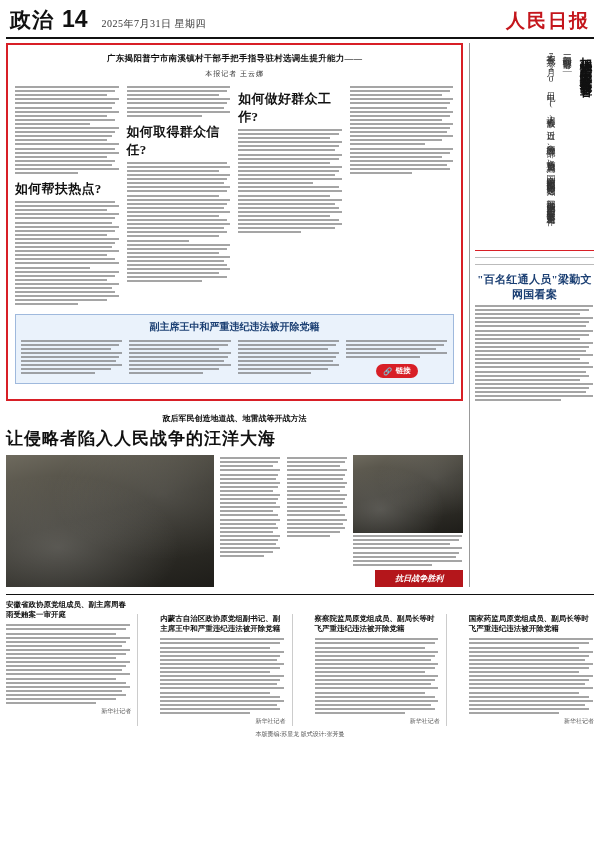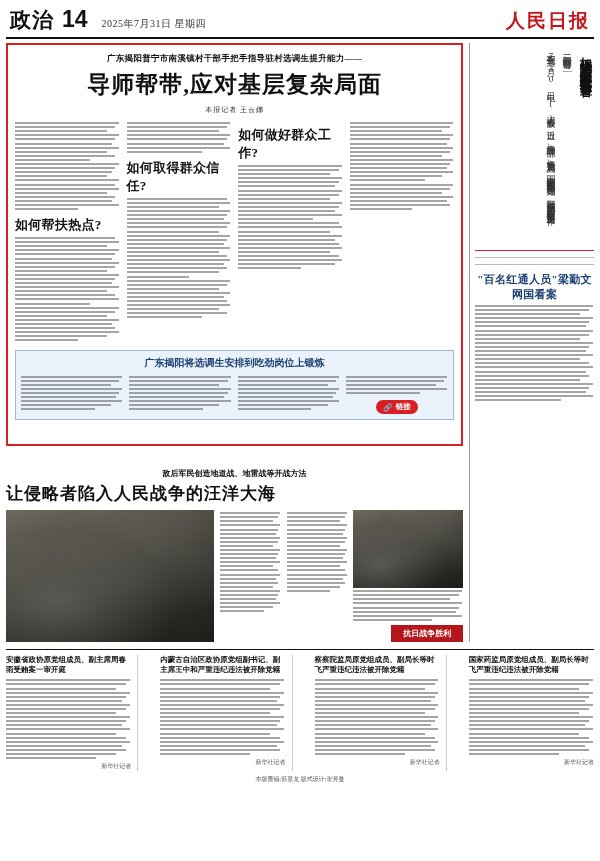--- a/index.html
+++ b/index.html
@@ -29,21 +29,21 @@
   }
 
   
   .grid{display:flex;gap:6px;margin-top:4px;}
   .col-main{width:462px;}
   .col-right{width:120px;border-left:1px solid #999;padding-left:5px;}
 
   
   .hero{
     border:2px solid #d81f26;
-    padding:6px 7px 24px 7px;
+    padding:6px 7px 15px 7px;
     position:relative;
   }
   .hero-kicker{
     font-size:8.5px;font-weight:700;text-align:center;margin:2px 0 4px 0;letter-spacing:.3px;
   }
   .hero-title{
     font-size:23px;font-weight:700;text-align:center;letter-spacing:1px;
     margin:2px 0 5px 0;
   }
   .hero-byline{
@@ -81,39 +81,39 @@
   }
   .hero-box-body{display:flex;gap:6px;}
   .link-btn{
     display:inline-flex;align-items:center;gap:3px;
     background:#d81f26;color:#fff;font-size:7.5px;font-weight:700;
     padding:2px 7px;border-radius:9px;margin:4px auto 0 auto;
   }
   .link-wrap{display:flex;justify-content:center;}
 
   
-  .feature{margin-top:22px;}
+  .feature{margin-top:12px;}
   .feature-kicker{font-size:8px;text-align:center;font-weight:700;margin-bottom:3px;}
   .feature-title{font-size:17px;font-weight:700;letter-spacing:1px;margin-bottom:5px;}
   .feature-body{display:flex;gap:6px;}
   .photo{
     background:linear-gradient(165deg,#6e6a5e 0%,#3c3a33 45%,#1e1d19 100%);
     position:relative;overflow:hidden;
   }
   .photo::after{
     content:"";position:absolute;inset:0;
     background:
       radial-gradient(ellipse at 25% 70%, rgba(255,255,255,.18), transparent 55%),
       radial-gradient(ellipse at 75% 30%, rgba(255,255,255,.10), transparent 50%);
   }
   .photo-big{width:208px;height:132px;}
   .photo-sm{width:110px;height:78px;}
   .stamp{
     background:#b4161b;color:#fff;font-size:8px;font-weight:700;
-    padding:3px 12px;display:inline-block;
+    padding:3px 20px;display:inline-block;font-style:italic;
   }
   .stamp-row{display:flex;align-items:center;gap:4px;margin-top:4px;justify-content:flex-end;}
 
   
   .rr-vert{
     writing-mode:vertical-rl;text-orientation:upright;
     font-size:12.5px;font-weight:700;letter-spacing:2px;line-height:1.35;
     height:190px;
   }
   .rr-vert.small{font-size:9px;letter-spacing:1px;font-weight:400;height:190px;color:#333;}
@@ -125,21 +125,21 @@
   .rr-sub{font-size:6.5px;text-align:center;color:#444;margin-bottom:4px;}
   .rr-rule{height:1px;background:#bbb;margin:6px 0;}
   .rr-rule.red{background:#d81f26;height:1px;}
 
   
   .bottom{
     margin-top:7px;border-top:1px solid #111;padding-top:5px;
     display:flex;gap:6px;
   }
   .bcol{flex:1;}
-  .bcol + .bcol{border-left:1px solid #ccc;padding-left:22px;}
+  .bcol + .bcol{border-left:1px solid #ccc;padding-left:22px;margin-top:14px;}
   .bhead{font-size:7.5px;font-weight:700;line-height:1.35;margin-bottom:4px;}
   .byline{font-size:6px;color:#555;text-align:right;margin-top:3px;}
   .credit{font-size:6px;color:#555;text-align:center;margin-top:4px;}
 </style>
 </head>
 <body>
 
 <div class="page">
 
   <div class="masthead">
@@ -150,21 +150,20 @@
     </div>
     <div class="mh-logo">人民日报</div>
   </div>
 
   <div class="grid">
 
     <div class="col-main">
 
       <div class="hero">
         <div class="hero-kicker">广东揭阳普宁市南溪镇村干部手把手指导驻村选调生提升能力——</div>
-        <div class="hero-title">导师帮带,应对基层复杂局面</div>
         <div class="hero-byline">本报记者  王云娜</div>
 
 
         <div class="hero-cols">
 
           <div class="hcol">
             <div class="tx dense">
               <i class="s2"></i>
                 <i class="s1"></i>
                 <i class="s3"></i>
@@ -330,21 +329,21 @@
                 <i class="s2"></i>
                 <i class="s5"></i>
               <i class="s1"></i>
                 <i class="s6"></i>
             </div>
           </div>
 
         </div>
 
         <div class="hero-box">
-          <div class="hero-box-title">广东揭阳将选调生安排到吃劲岗位上锻炼</div>
+          <div class="hero-box-title">副主席王中和严重违纪违法被开除党籍</div>
           <div class="hero-box-body">
             <div class="hcol tx dense">
               <i class="s2"></i>
                 <i class="s1"></i>
                 <i class="s3"></i>
                 <i class="s2"></i>
                 <i class="s1"></i>
               <i class="s5"></i>
                 <i class="s2"></i>
                 <i class="s3"></i>

